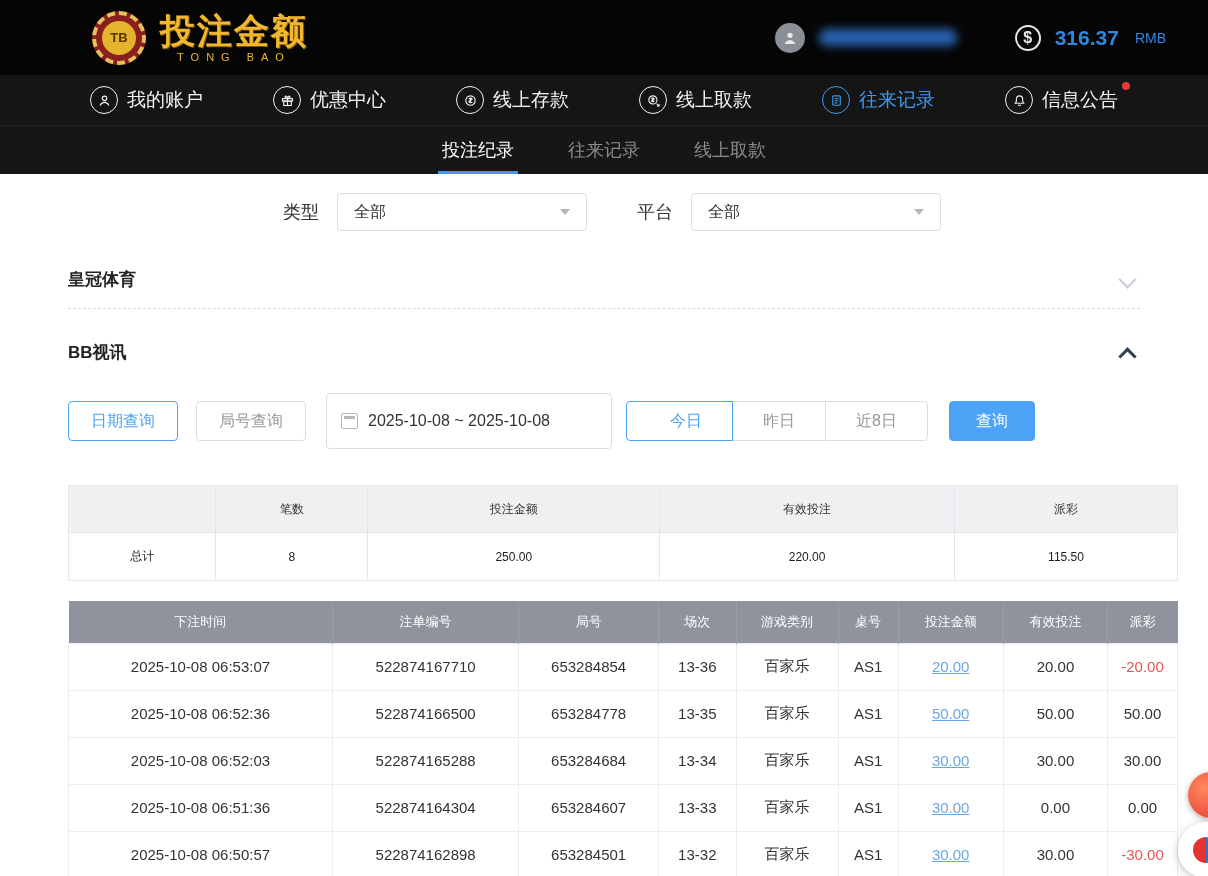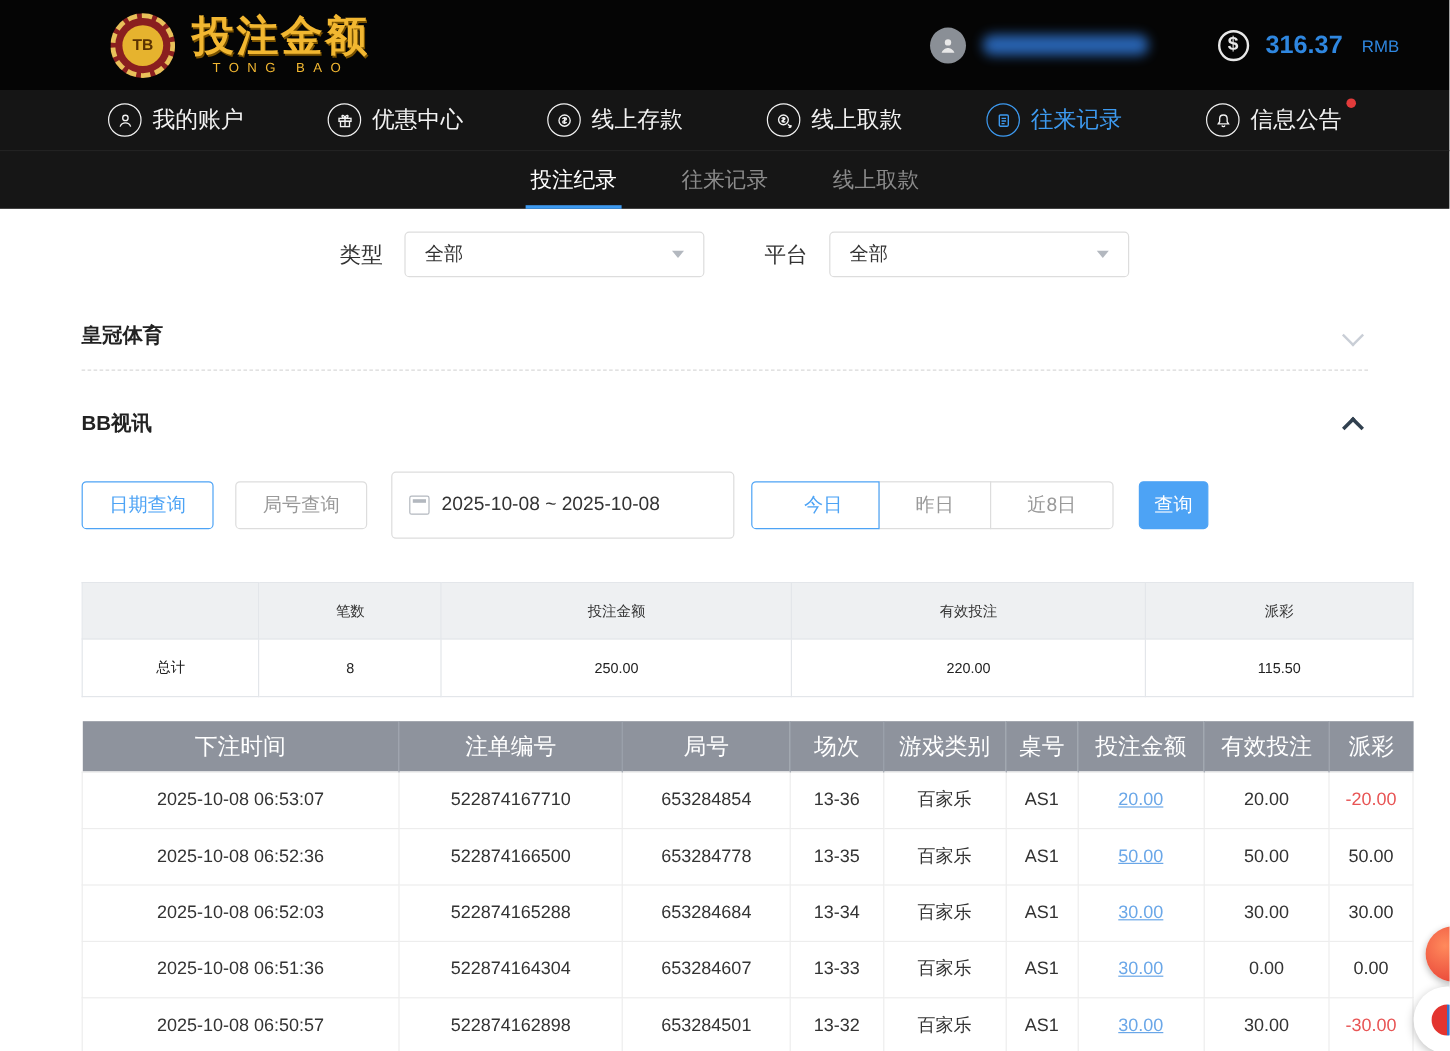--- a/index.html
+++ b/index.html
@@ -81,33 +81,33 @@
   .date-input { width:286px; height:56px; border:1px solid #ddd; border-radius:4px;
     display:flex; align-items:center; gap:10px; padding:0 14px; font-size:16px;
     color:#333; margin-right:14px; cursor:pointer; }
   .cal { width:17px; height:16px; border:1.6px solid #b3b8bf; border-radius:2px; position:relative; }
   .cal::before { content:""; position:absolute; top:2px; left:2px; right:2px; height:3px; background:#b3b8bf; }
   .btn-group { display:flex; margin-right:21px; }
   .btn-group .btn { border-radius:0; margin-left:-1px; padding:0 30px; }
   .btn-group .btn:first-child { border-radius:4px 0 0 4px; margin-left:0; }
   .btn-group .btn:last-child { border-radius:0 4px 4px 0; }
   .btn-group .btn.blue-outline { position:relative; z-index:2;padding-left:43px; }
-  .btn.primary { background:#4da3f5; border-color:#4da3f5; color:#fff; padding:0 12px; }
+  .btn.primary { background:#4da3f5; border-color:#4da3f5; color:#fff; padding:0 26px; }
 
   
   table { border-collapse:collapse; width:1110px; margin:0 68px; table-layout:fixed; }
   .summary { margin-top:36px; }
   .summary th, .summary td { border:1px solid #e3e6ea; text-align:center; font-size:12px; }
   .summary th { background:#eef0f2; height:47px; font-weight:normal; color:#333; }
   .summary td { height:48px; color:#222; background:#fff; }
   .summary td.total-label { }
 
   
   .detail { margin-top:20px; }
-  .detail thead th { background:#8e939d; color:#fff; font-weight:normal; font-size:19px;
+  .detail thead th { background:#8e939d; color:#fff; font-weight:normal; font-size:13px;
     height:42px; border-right:1px solid #9aa0aa; }
   .detail thead th:last-child { border-right:none; }
   .detail td { height:47px; text-align:center; font-size:15px; color:#333;
     border:1px solid #ededed; background:#fff; }
   .bet-link { color:#6aa7e8; text-decoration:underline; cursor:pointer; }
   td.neg { color:#e85555; }
 
   
   .float-btn { position:absolute; border-radius:50%; right:-26px; }
   .float-btn.one { width:46px; height:46px; top:772px;

